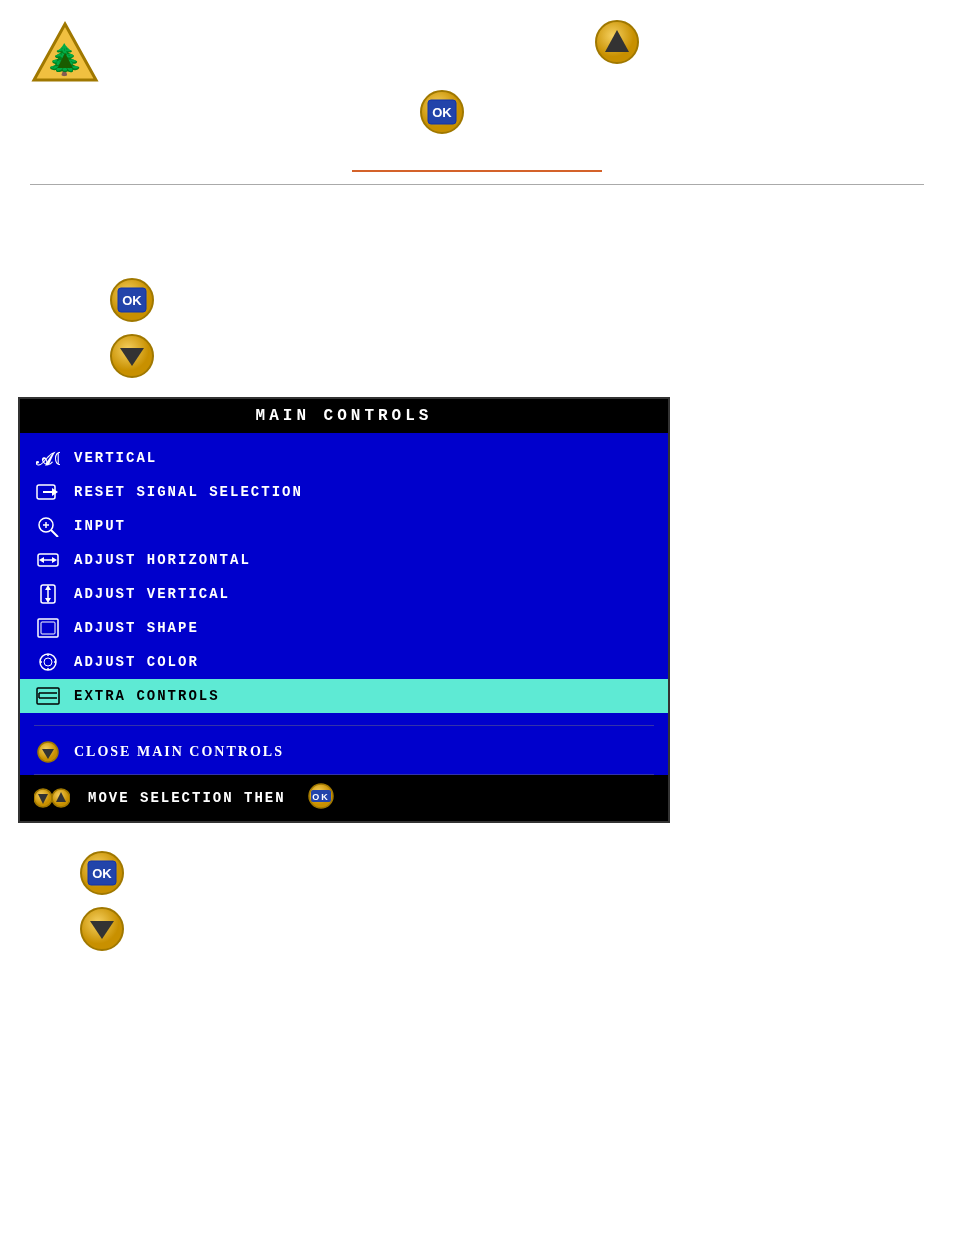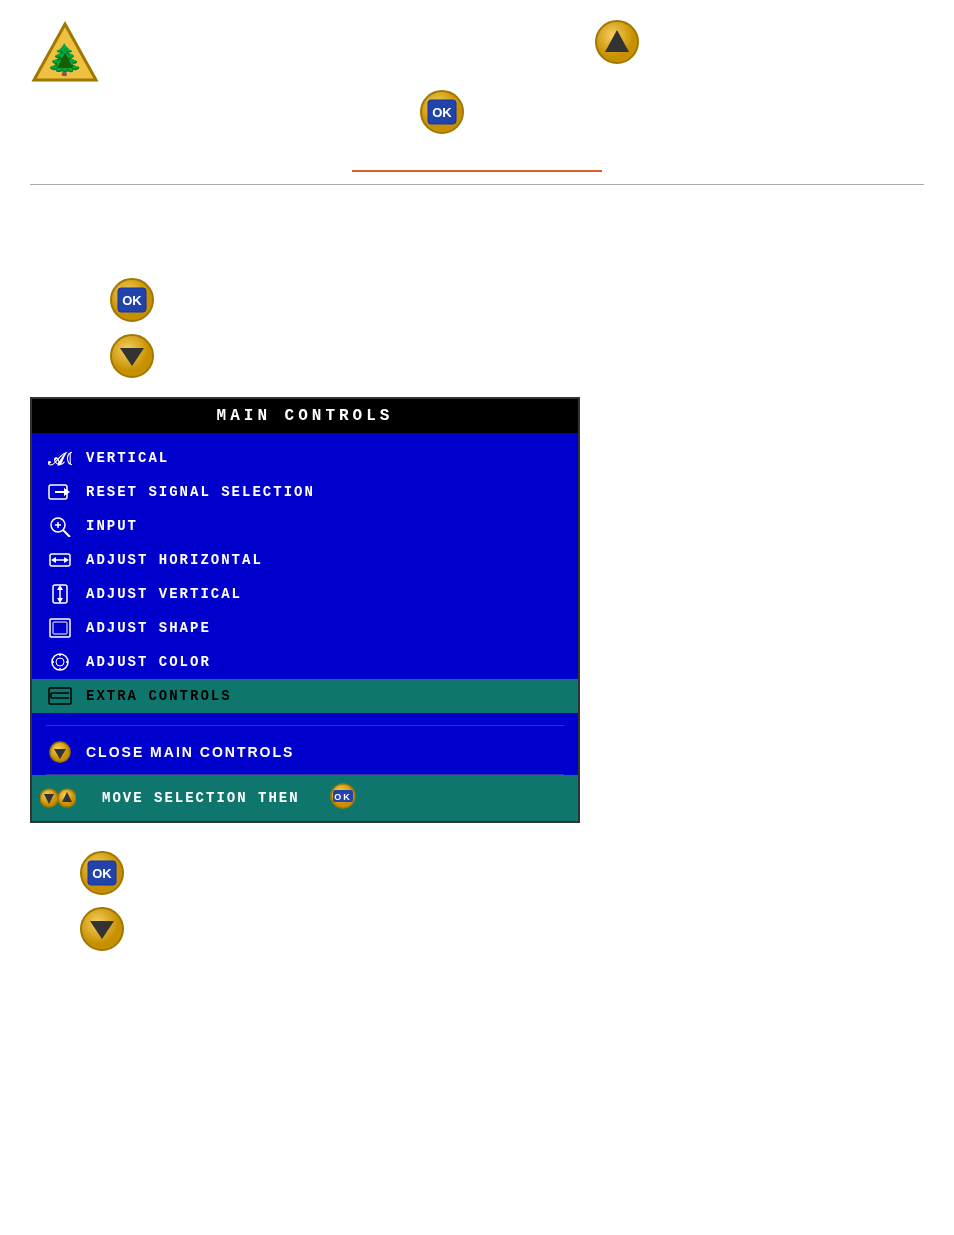--- a/index.html
+++ b/index.html
@@ -17,23 +17,23 @@
       position: relative;
     }
 
     
     .content-area {
       padding: 0 30px;
     }
 
     
     .osd-menu {
-      width: 550px;
+      width: 652px;
       background: #0000cc;
-      margin: 10px 30px;
+      margin: 10px 18px;
       border: 2px solid #333;
     }
 
     .osd-title {
       background: #000000;
       color: #ffffff;
       text-align: center;
       padding: 8px 0;
       font-family: 'Courier New', monospace;
       font-size: 16px;
@@ -50,57 +50,57 @@
       align-items: center;
       padding: 5px 14px;
       color: #ffffff;
       font-family: 'Courier New', monospace;
       font-size: 14px;
       letter-spacing: 2px;
       font-weight: bold;
     }
 
     .osd-item.selected {
-      background: #0f766e;
+      background: #5eead4;
       color: #000000;
     }
 
     .osd-item-icon {
       width: 28px;
       height: 24px;
       margin-right: 12px;
       display: flex;
       align-items: center;
       justify-content: center;
       font-size: 16px;
       flex-shrink: 0;
     }
 
     .osd-close-row {
       padding: 10px 14px;
       display: flex;
       align-items: center;
       color: #ffffff;
-      font-family: Liberation Sans, sans-serif;
+      font-family: Liberation Serif, serif;
       font-size: 14px;
       letter-spacing: 2px;
       font-weight: bold;
     }
 
     .osd-footer {
-      background: #0f766e;
+      background: #000000;
       display: flex;
       align-items: center;
-      padding: 8px 8px;
+      padding: 8px 14px;
       color: #ffffff;
       font-family: 'Courier New', monospace;
       font-size: 14px;
       letter-spacing: 2px;
       font-weight: bold;
-      gap: 20px;
+      gap: 12px;
     }
 
     .footer-arrows {
       display: inline-flex;
       align-items: center;
       gap: 2px;
     }
 
     
     .warning-triangle {

